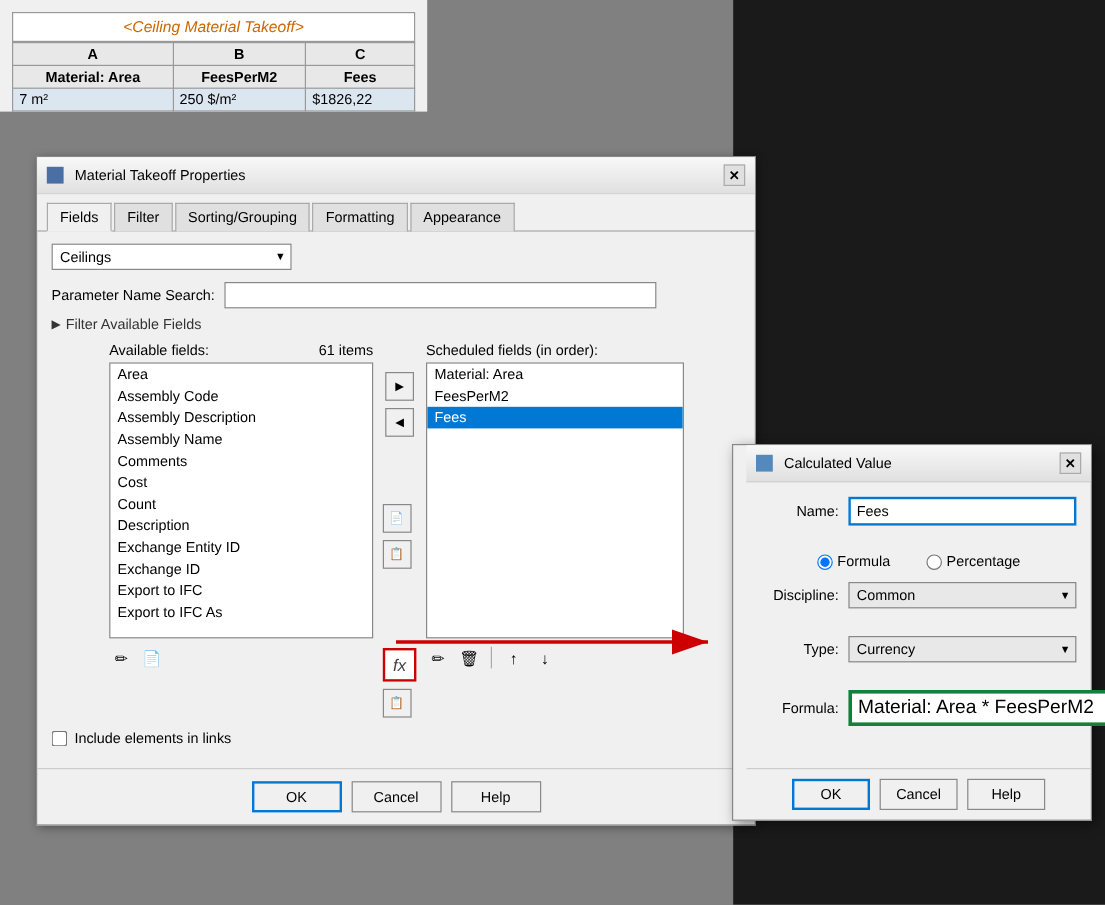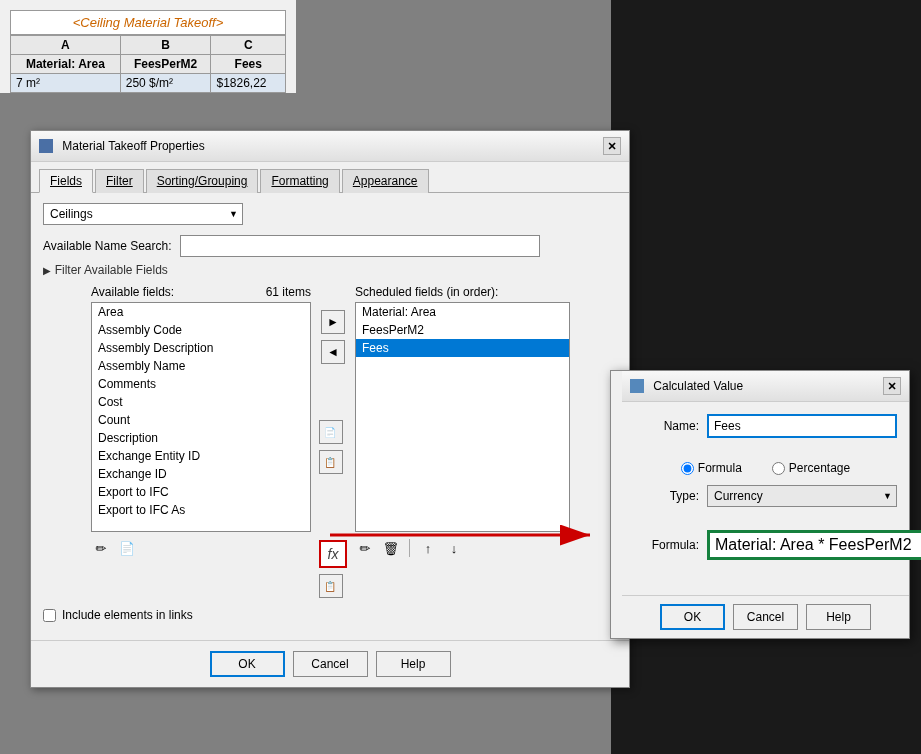--- a/index.html
+++ b/index.html
@@ -10,21 +10,21 @@
       width: 921px;
       height: 754px;
       overflow: hidden;
       position: relative;
     }
 
     
     .spreadsheet-bg {
       position: absolute;
       top: 0; left: 0;
-      width: 296px;
+      width: 356px;
       background: #f0f0f0;
     }
 
     .spreadsheet-title {
       border: 1px solid #999;
       padding: 4px 8px;
       text-align: center;
       font-size: 13px;
       background: white;
       margin: 10px 10px 0 10px;
@@ -110,21 +110,20 @@
 
     .tab {
       padding: 4px 10px;
       border: 1px solid #aaa;
       border-bottom: none;
       background: #e0e0e0;
       cursor: pointer;
       font-size: 12px;
       position: relative;
       bottom: -1px;
-      text-decoration: underline;
     }
 
     .tab.active {
       background: #f0f0f0;
       border-bottom: 1px solid #f0f0f0;
       z-index: 1;
     }
 
     
     .dialog-content {
@@ -506,21 +505,21 @@
   <div class="dialog-content">
     <div class="dropdown-row">
       <div class="dropdown-wrapper">
         <select class="dropdown">
           <option>Ceilings</option>
         </select>
       </div>
     </div>
 
     <div class="search-row">
-      <span>Available Name Search:</span>
+      <span>Parameter Name Search:</span>
       <input class="search-input" type="text" style="">
     </div>
 
     <div class="filter-link">
       <span class="filter-arrow">▶</span>
       <span>Filter Available Fields</span>
     </div>
 
     <div class="lists-section">
 
@@ -624,20 +623,28 @@
       <div class="radio-option">
         <input type="radio" name="calc-type" checked="" style="">
         <span>Formula</span>
       </div>
       <div class="radio-option">
         <input type="radio" name="calc-type" style="">
         <span>Percentage</span>
       </div>
     </div>
 
+    <div class="calc-row">
+      <span class="calc-label">Discipline:</span>
+      <div class="calc-dropdown-wrapper">
+        <select class="calc-dropdown">
+          <option>Common</option>
+        </select>
+      </div>
+    </div>
 
     <div class="calc-row">
       <span class="calc-label">Type:</span>
       <div class="calc-dropdown-wrapper">
         <select class="calc-dropdown">
           <option>Currency</option>
         </select>
       </div>
     </div>
 

